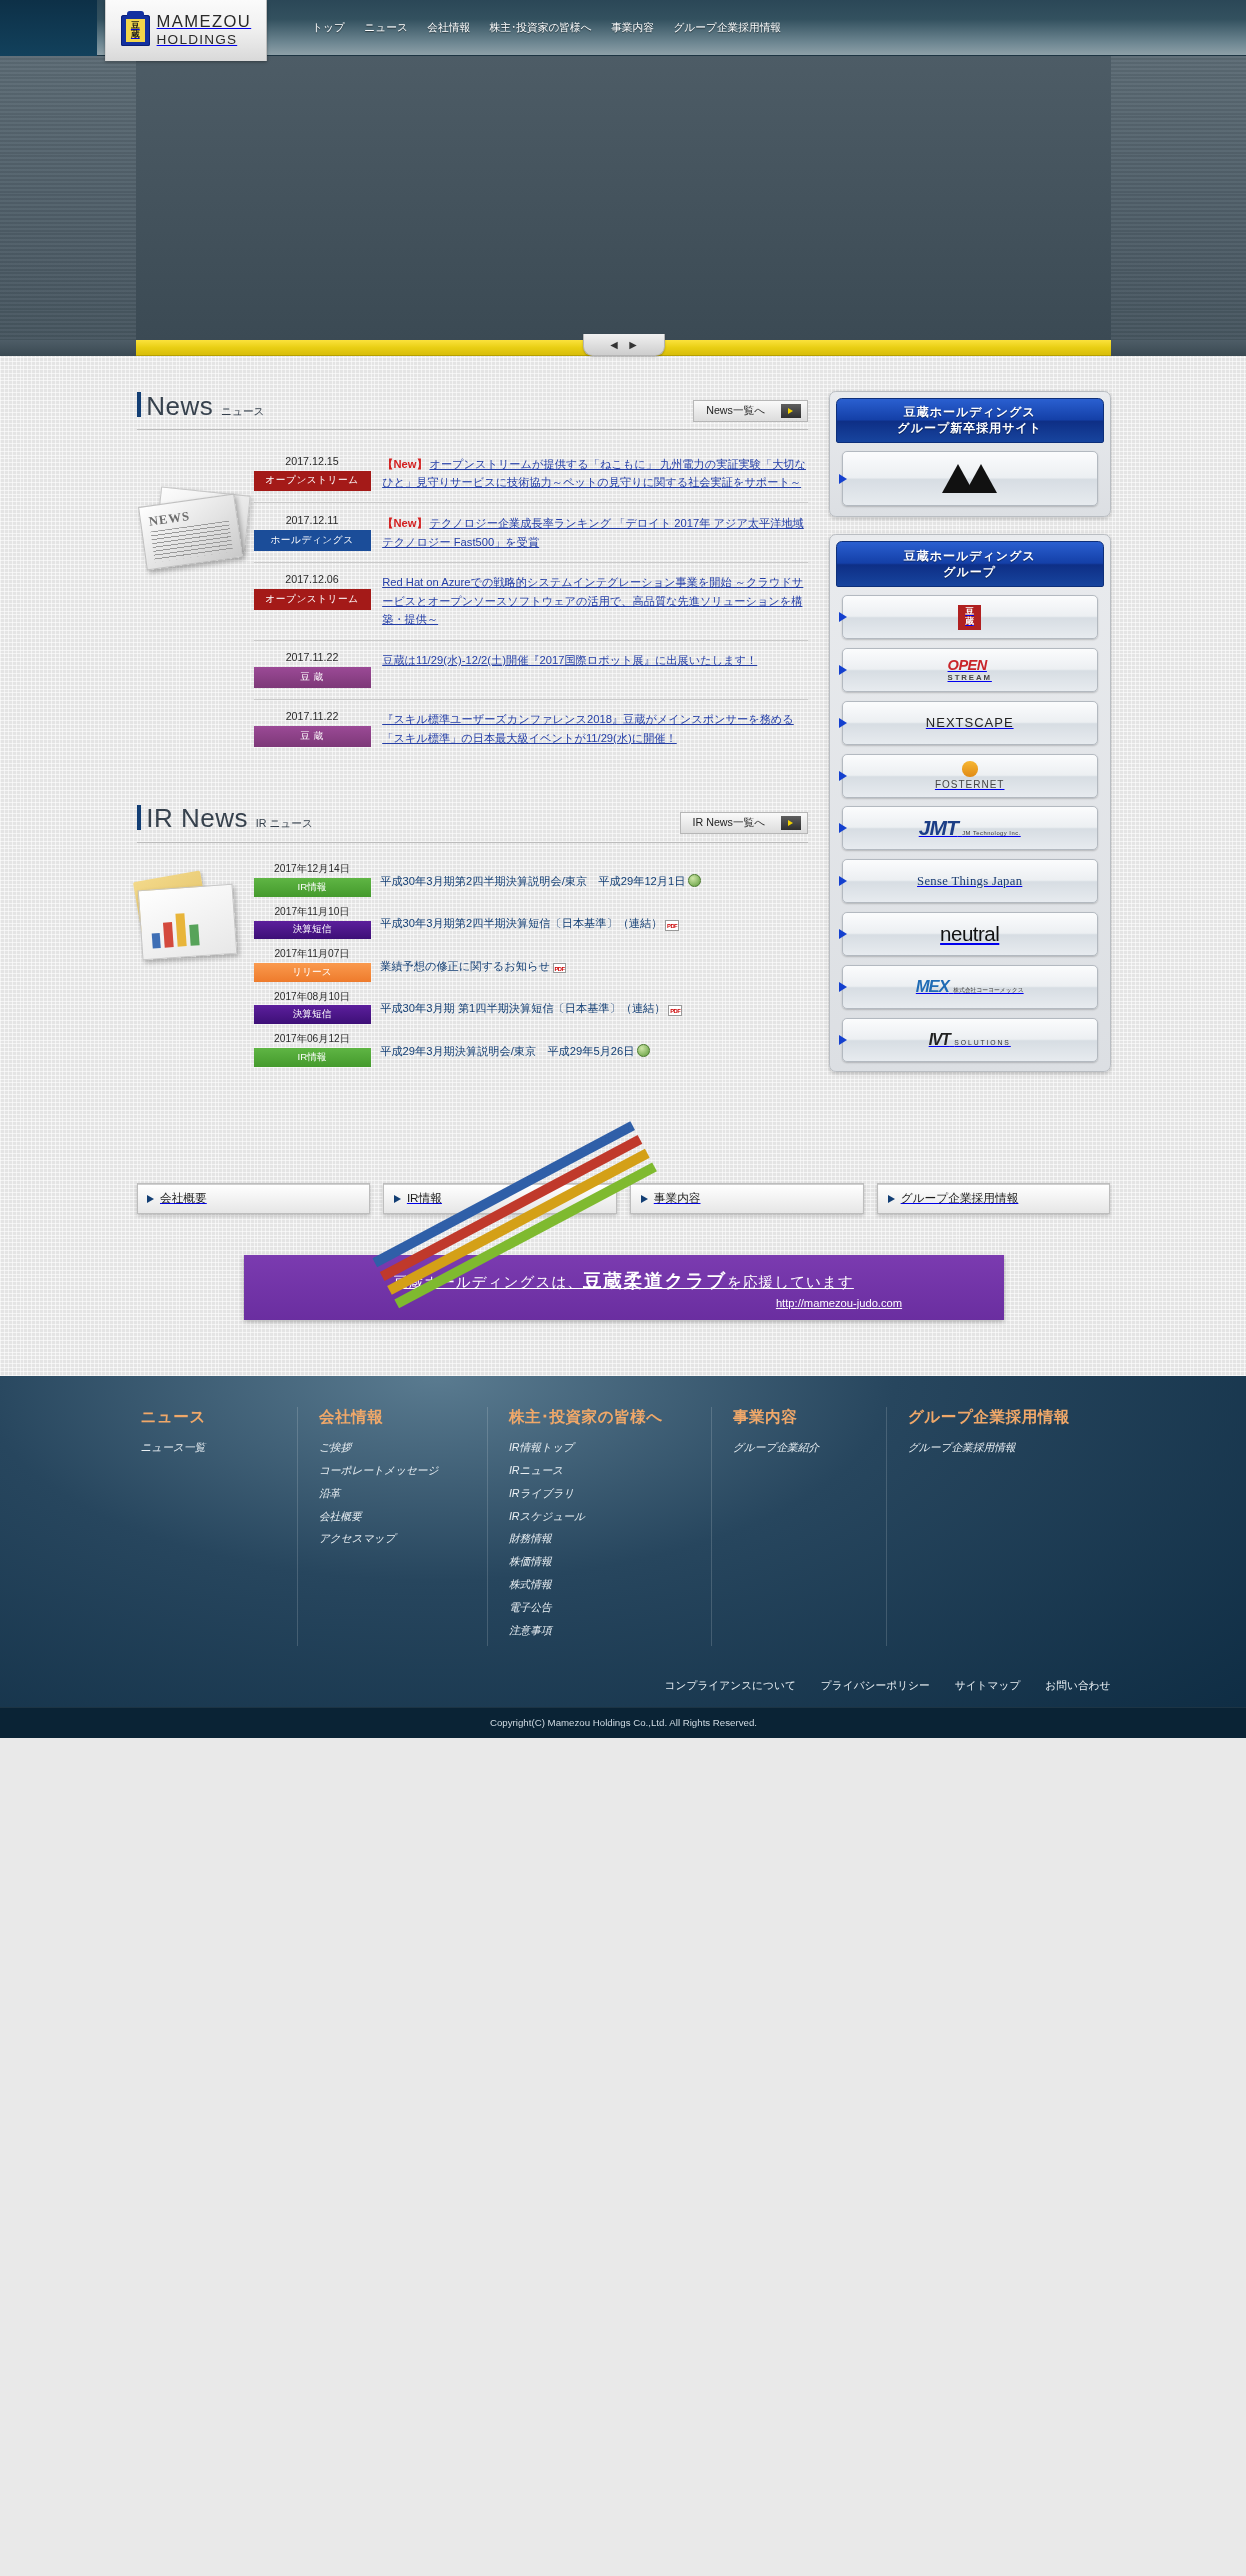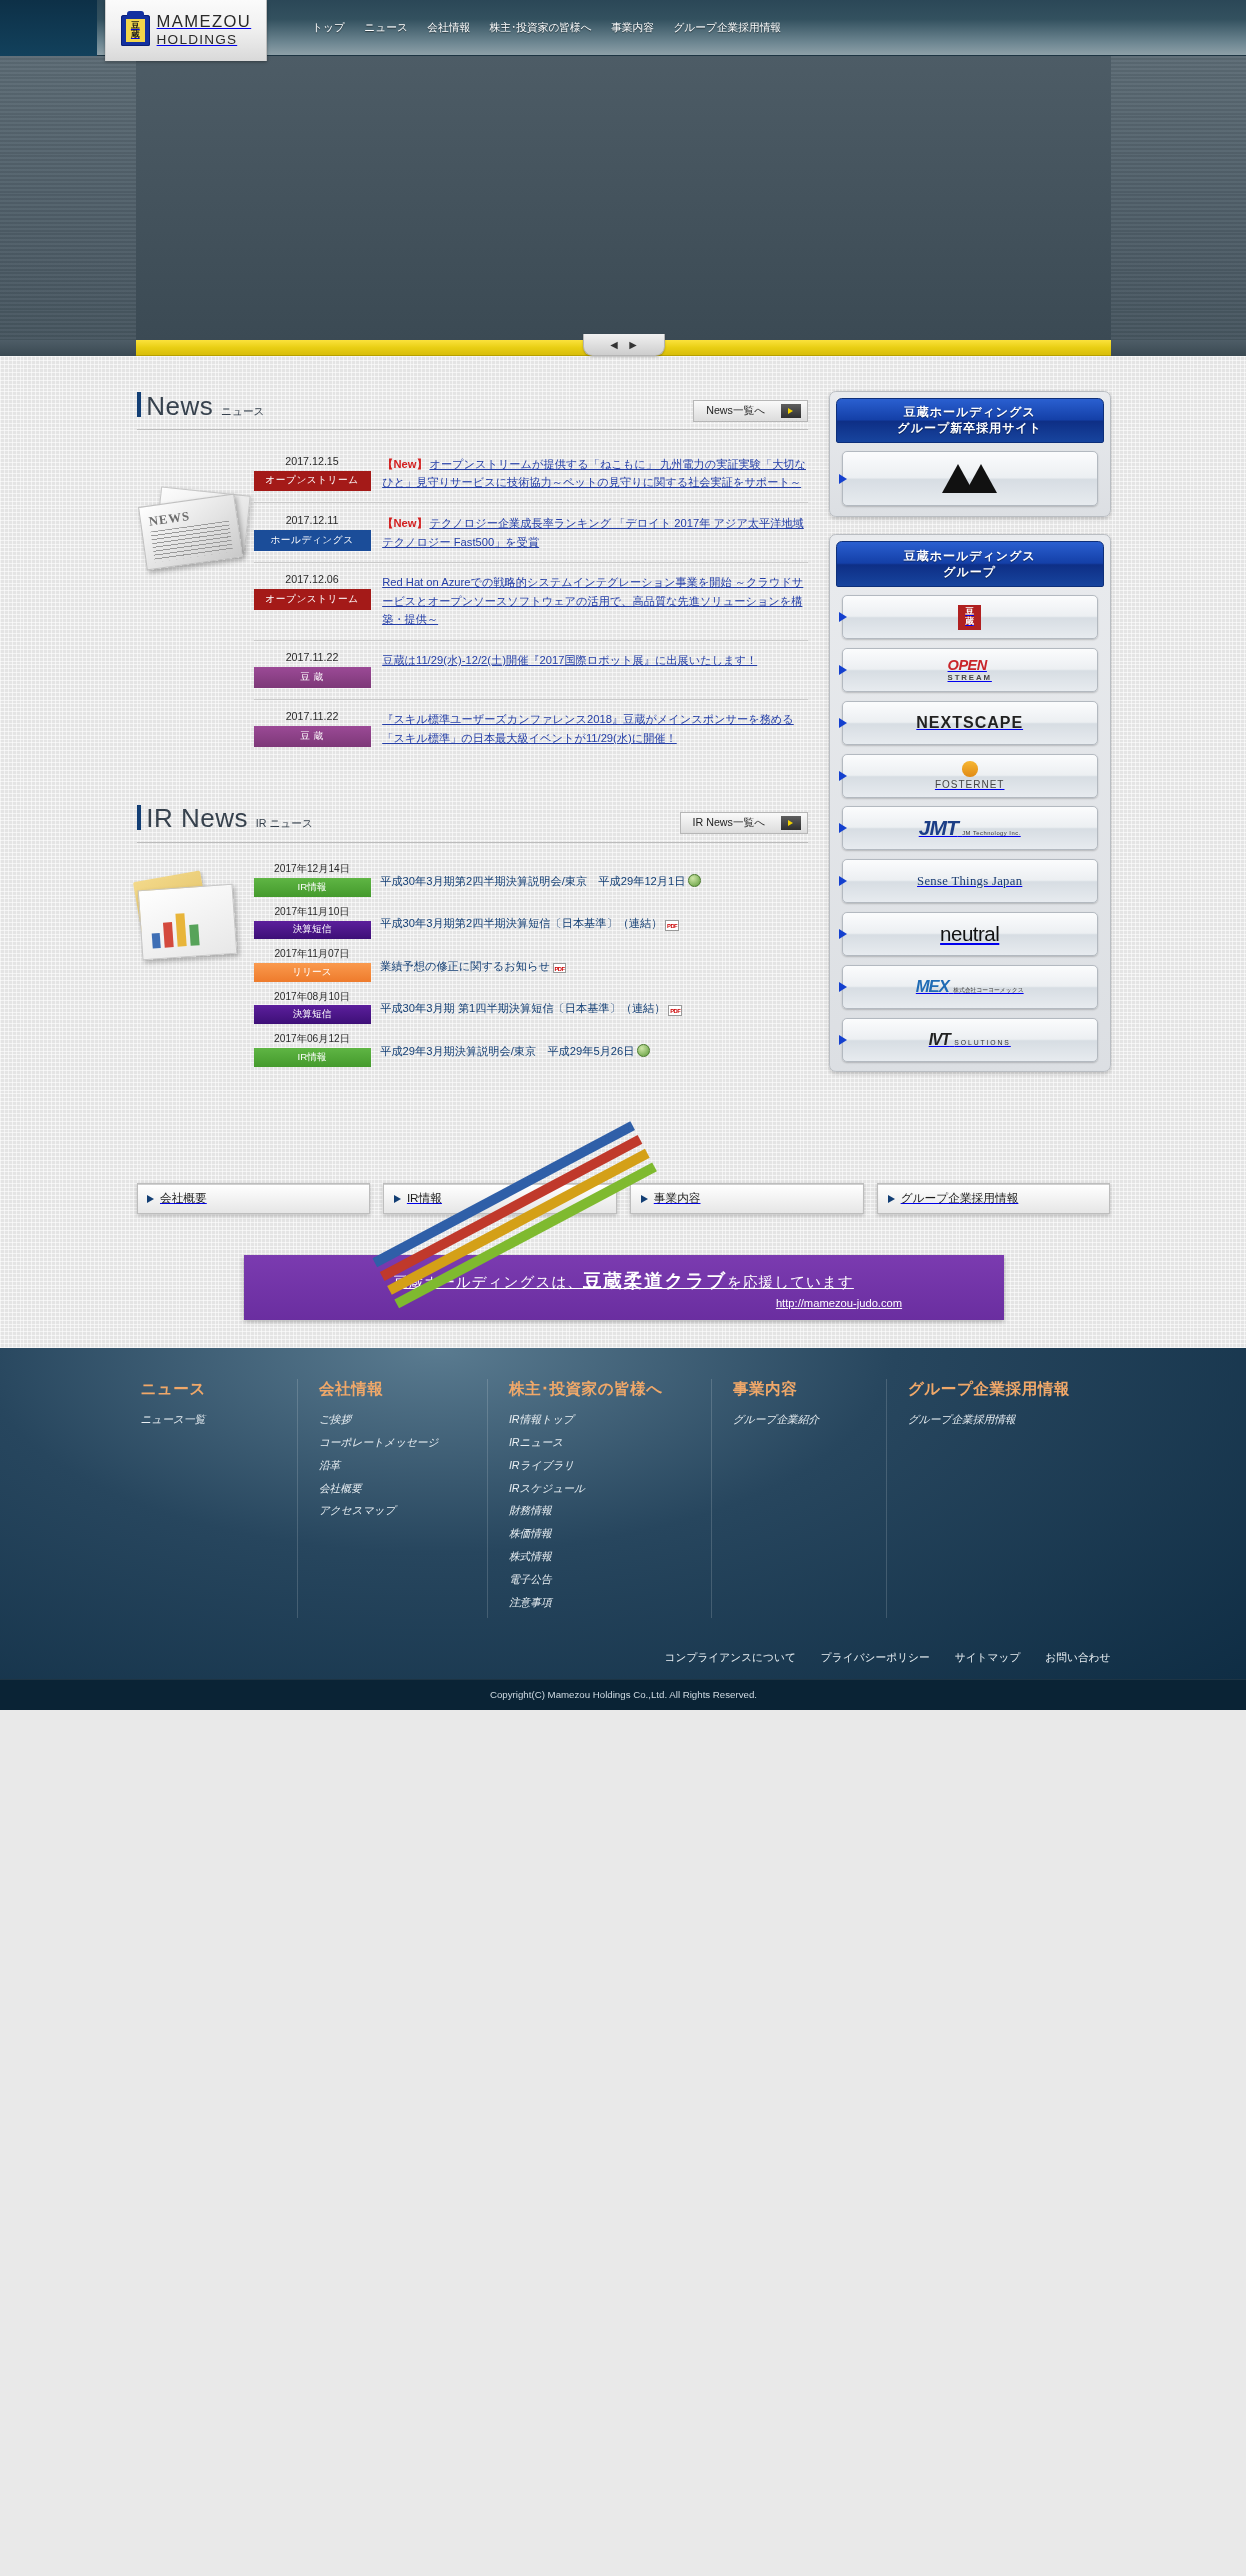--- a/index.html
+++ b/index.html
@@ -129,21 +129,21 @@
     display:flex; align-items:center; justify-content:center; gap:11.7px;
     font-size: 9.7px; color:#333; box-shadow: 0 1px 1.9px rgba(0,0,0,.25);
   }
 
   
   .main {
     background:
       repeating-linear-gradient(0deg, rgba(255,255,255,.6) 0 1px, rgba(0,0,0,0) 1px 3.9px),
       repeating-linear-gradient(90deg, rgba(255,255,255,.55) 0 1px, rgba(0,0,0,0) 1px 3.9px),
       #e4e4e4;
-    padding: 35px 0 28px;
+    padding: 35px 0 56px;
   }
   .container { width: 974px; margin: 0 auto; display:flex; gap: 21.4px; }
   .col-left { width: 672px; }
   .col-right { width: 282px; }
 
   
   .sec-head { display:flex; align-items:flex-end; justify-content:space-between; }
   .sec-title { display:flex; align-items:baseline; gap:7.8px; padding-left: 9.7px; position:relative; }
   .sec-title:before {
     content:""; position:absolute; left:0; top:1.9px; width:4.9px; height:25px; background:#123e74;
@@ -281,21 +281,21 @@
     border-bottom:29px solid #111;
   }
   .mtn-logo i:nth-child(2){ margin-left:-8.8px; }
   .lg-mame { display:flex; align-items:center; }
   .lg-mame .sq {
     width:23.4px;height:25px;background:#b02020;color:#fff;font-size:8.8px;font-weight:bold;
     display:flex;flex-direction:column;align-items:center;justify-content:center;line-height:9.7px;
   }
   .lg-open { font-size:14.6px; font-weight:bold; color:#c9252b; letter-spacing:-0.5px; font-style:italic;}
   .lg-open small{ display:block; font-size:7.8px; color:#444; letter-spacing:1.9px; font-style:normal;}
-  .lg-next { font-size: 16px; color:#222; letter-spacing: 1px; font-weight:700;}
+  .lg-next { font-size: 13px; color:#222; letter-spacing: 1px; font-weight:400;}
   .lg-foster { display:flex;flex-direction:column;align-items:center;}
   .lg-foster .c { width:15.6px;height:15.6px;border-radius:50%;background:linear-gradient(180deg,#f7b733,#e08a15); }
   .lg-foster .t { font-size:10px;color:#444;letter-spacing:1px;margin-top:1.9px; }
   .lg-jmt { text-align:center; }
   .lg-jmt .b { font-size:21px;font-weight:bold;color:#1c3e86;letter-spacing:-1px;font-style:italic;}
   .lg-jmt .s { font-size:5.8px;color:#333;letter-spacing:0.5px;}
   .lg-sense { font-size:12.7px; color:#1a3c72; font-family:"Liberation Serif",serif; letter-spacing:0.3px;}
   .lg-neutral { font-size:20.5px; color:#111; letter-spacing:-0.5px; font-weight:300;}
   .lg-mex { text-align:center; }
   .lg-mex .b { font-size:16.6px;font-weight:bold;color:#1f6bb5;font-style:italic;letter-spacing:-1px;}

